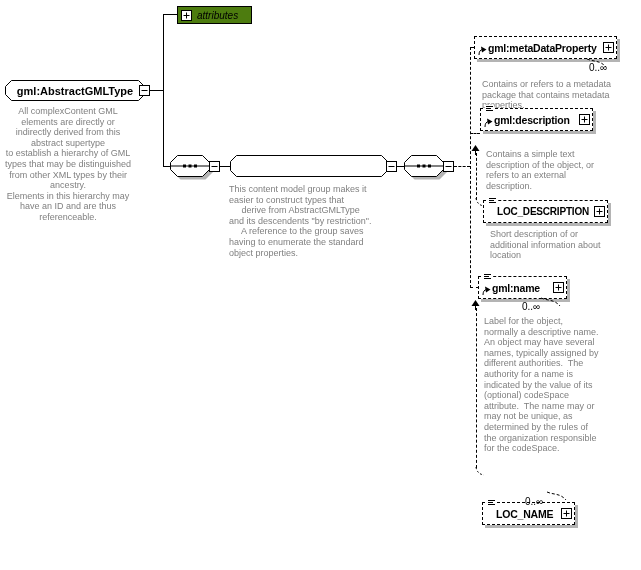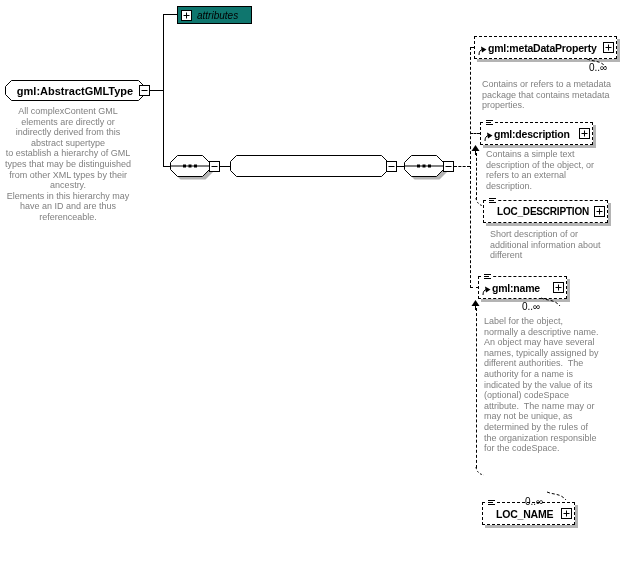--- a/index.html
+++ b/index.html
@@ -16,21 +16,21 @@
   .chnode .lbl{position:relative;font-weight:bold;color:#000;white-space:nowrap;}
   
   .el{position:absolute;background:#fff;border:1px dashed #000;
       box-shadow:3px 3px 0 #b4b4b4;display:flex;align-items:center;}
   .el .lbl{font-weight:bold;font-size:10.5px;letter-spacing:-0.2px;color:#000;
            white-space:nowrap;padding-left:13px;position:relative;}
   
   .pm{position:absolute;width:11px;height:11px;line-height:0;}
   .pm-in{position:absolute;right:2px;top:50%;margin-top:-5.5px;width:11px;height:11px;line-height:0;}
   
-  .rectnode{position:absolute;background:#0f766e;border:1px solid #000;display:flex;
+  .rectnode{position:absolute;background:#4d7c0f;border:1px solid #000;display:flex;
             align-items:center;}
   
   .ann{position:absolute;color:#808080;font-size:9px;line-height:10.6px;white-space:pre;}
   
   .occ{position:absolute;color:#000;font-size:10px;white-space:nowrap;}
   
   .ticon{position:absolute;line-height:0;background:#fff;}
   .seq{position:absolute;line-height:0;}
   .subarrow{position:absolute;line-height:0;}
   .curve{position:absolute;line-height:0;}
@@ -117,20 +117,27 @@
 
   <div class="chnode" style="left:230px;top:155px;width:158px;height:22px;">
     <svg width="158" height="22">
       <polygon points="6.5,0.5 151.5,0.5 157.5,6.5 157.5,15.5 151.5,21.5 6.5,21.5 0.5,15.5 0.5,6.5" fill="#fff" stroke="#000"></polygon>
     </svg>
   </div>
   <svg class="pm" style="left:386px;top:161px;" width="11" height="11">
     <rect x="0.5" y="0.5" width="10" height="10" fill="#fff" stroke="#000"></rect>
     <line x1="2.5" y1="5.5" x2="8.5" y2="5.5" stroke="#000"></line>
   </svg>
+  <div class="ann" style="left:229px;top:184px;">This content model group makes it
+easier to construct types that
+     derive from AbstractGMLType
+and its descendents "by restriction".
+     A reference to the group saves
+having to enumerate the standard
+object properties.</div>
 
   <svg class="seq" style="left:404px;top:155px;" width="46" height="28">
     <polygon points="10.5,3.5 35.5,3.5 42.5,10.5 42.5,17.5 35.5,24.5 10.5,24.5 3.5,17.5 3.5,10.5" fill="#b4b4b4" stroke="none"></polygon>
     <polygon points="7.5,0.5 32.5,0.5 39.5,7.5 39.5,14.5 32.5,21.5 7.5,21.5 0.5,14.5 0.5,7.5" fill="#fff" stroke="#000"></polygon>
     <line x1="1" y1="11" x2="39" y2="11" stroke="#000"></line>
     <rect x="13" y="9.5" width="3" height="3" fill="#000"></rect>
     <rect x="18.5" y="9.5" width="3" height="3" fill="#000"></rect>
     <rect x="24" y="9.5" width="3" height="3" fill="#000"></rect>
   </svg>
   <svg class="pm" style="left:443px;top:161px;" width="11" height="11">
@@ -151,21 +158,21 @@
     </svg>
   </div>
   <svg class="curve" style="left:586px;top:58px;" width="22" height="10">
     <path d="M1,1 C8,4 14,2 20,9" fill="none" stroke="#000" stroke-dasharray="3,2"></path>
   </svg>
   <div class="occ" style="left:589px;top:62px;">0..∞</div>
   <div class="ann" style="left:482px;top:79px;">Contains or refers to a metadata
 package that contains metadata
 properties.</div>
 
-  <div class="el" style="left:480px;top:122px;width:111px;height:21px;">
+  <div class="el" style="left:480px;top:108px;width:111px;height:21px;">
     <svg class="ticon" style="left:4px;top:-4px;" width="9" height="8">
       <line x1="1" y1="1.5" x2="8" y2="1.5" stroke="#000"></line>
       <line x1="1" y1="3.5" x2="6" y2="3.5" stroke="#000"></line>
       <line x1="1" y1="5.5" x2="8" y2="5.5" stroke="#000"></line>
     </svg>
     <svg class="ticon" style="left:2px;bottom:2px;background:transparent;" width="10" height="10">
       <path d="M2,9 Q2,4 5.5,3.5" fill="none" stroke="#000"></path>
       <polygon points="4,0.5 9.5,3.5 5,6.5" fill="#000"></polygon>
     </svg>
     <span class="lbl">gml:description</span>
@@ -188,21 +195,21 @@
     </svg>
     <span class="lbl" style="font-size:10px;">LOC_DESCRIPTION</span>
     <svg class="pm-in" width="11" height="11">
       <rect x="0.5" y="0.5" width="10" height="10" fill="#fff" stroke="#000"></rect>
       <line x1="2.5" y1="5.5" x2="8.5" y2="5.5" stroke="#000"></line>
       <line x1="5.5" y1="2.5" x2="5.5" y2="8.5" stroke="#000"></line>
     </svg>
   </div>
   <div class="ann" style="left:490px;top:229px;">Short description of or
 additional information about
-different</div>
+location</div>
 
   <div class="el" style="left:478px;top:276px;width:87px;height:21px;">
     <svg class="ticon" style="left:4px;top:-4px;" width="9" height="8">
       <line x1="1" y1="1.5" x2="8" y2="1.5" stroke="#000"></line>
       <line x1="1" y1="3.5" x2="6" y2="3.5" stroke="#000"></line>
       <line x1="1" y1="5.5" x2="8" y2="5.5" stroke="#000"></line>
     </svg>
     <svg class="ticon" style="left:2px;bottom:2px;background:transparent;" width="10" height="10">
       <path d="M2,9 Q2,4 5.5,3.5" fill="none" stroke="#000"></path>
       <polygon points="4,0.5 9.5,3.5 5,6.5" fill="#000"></polygon>

